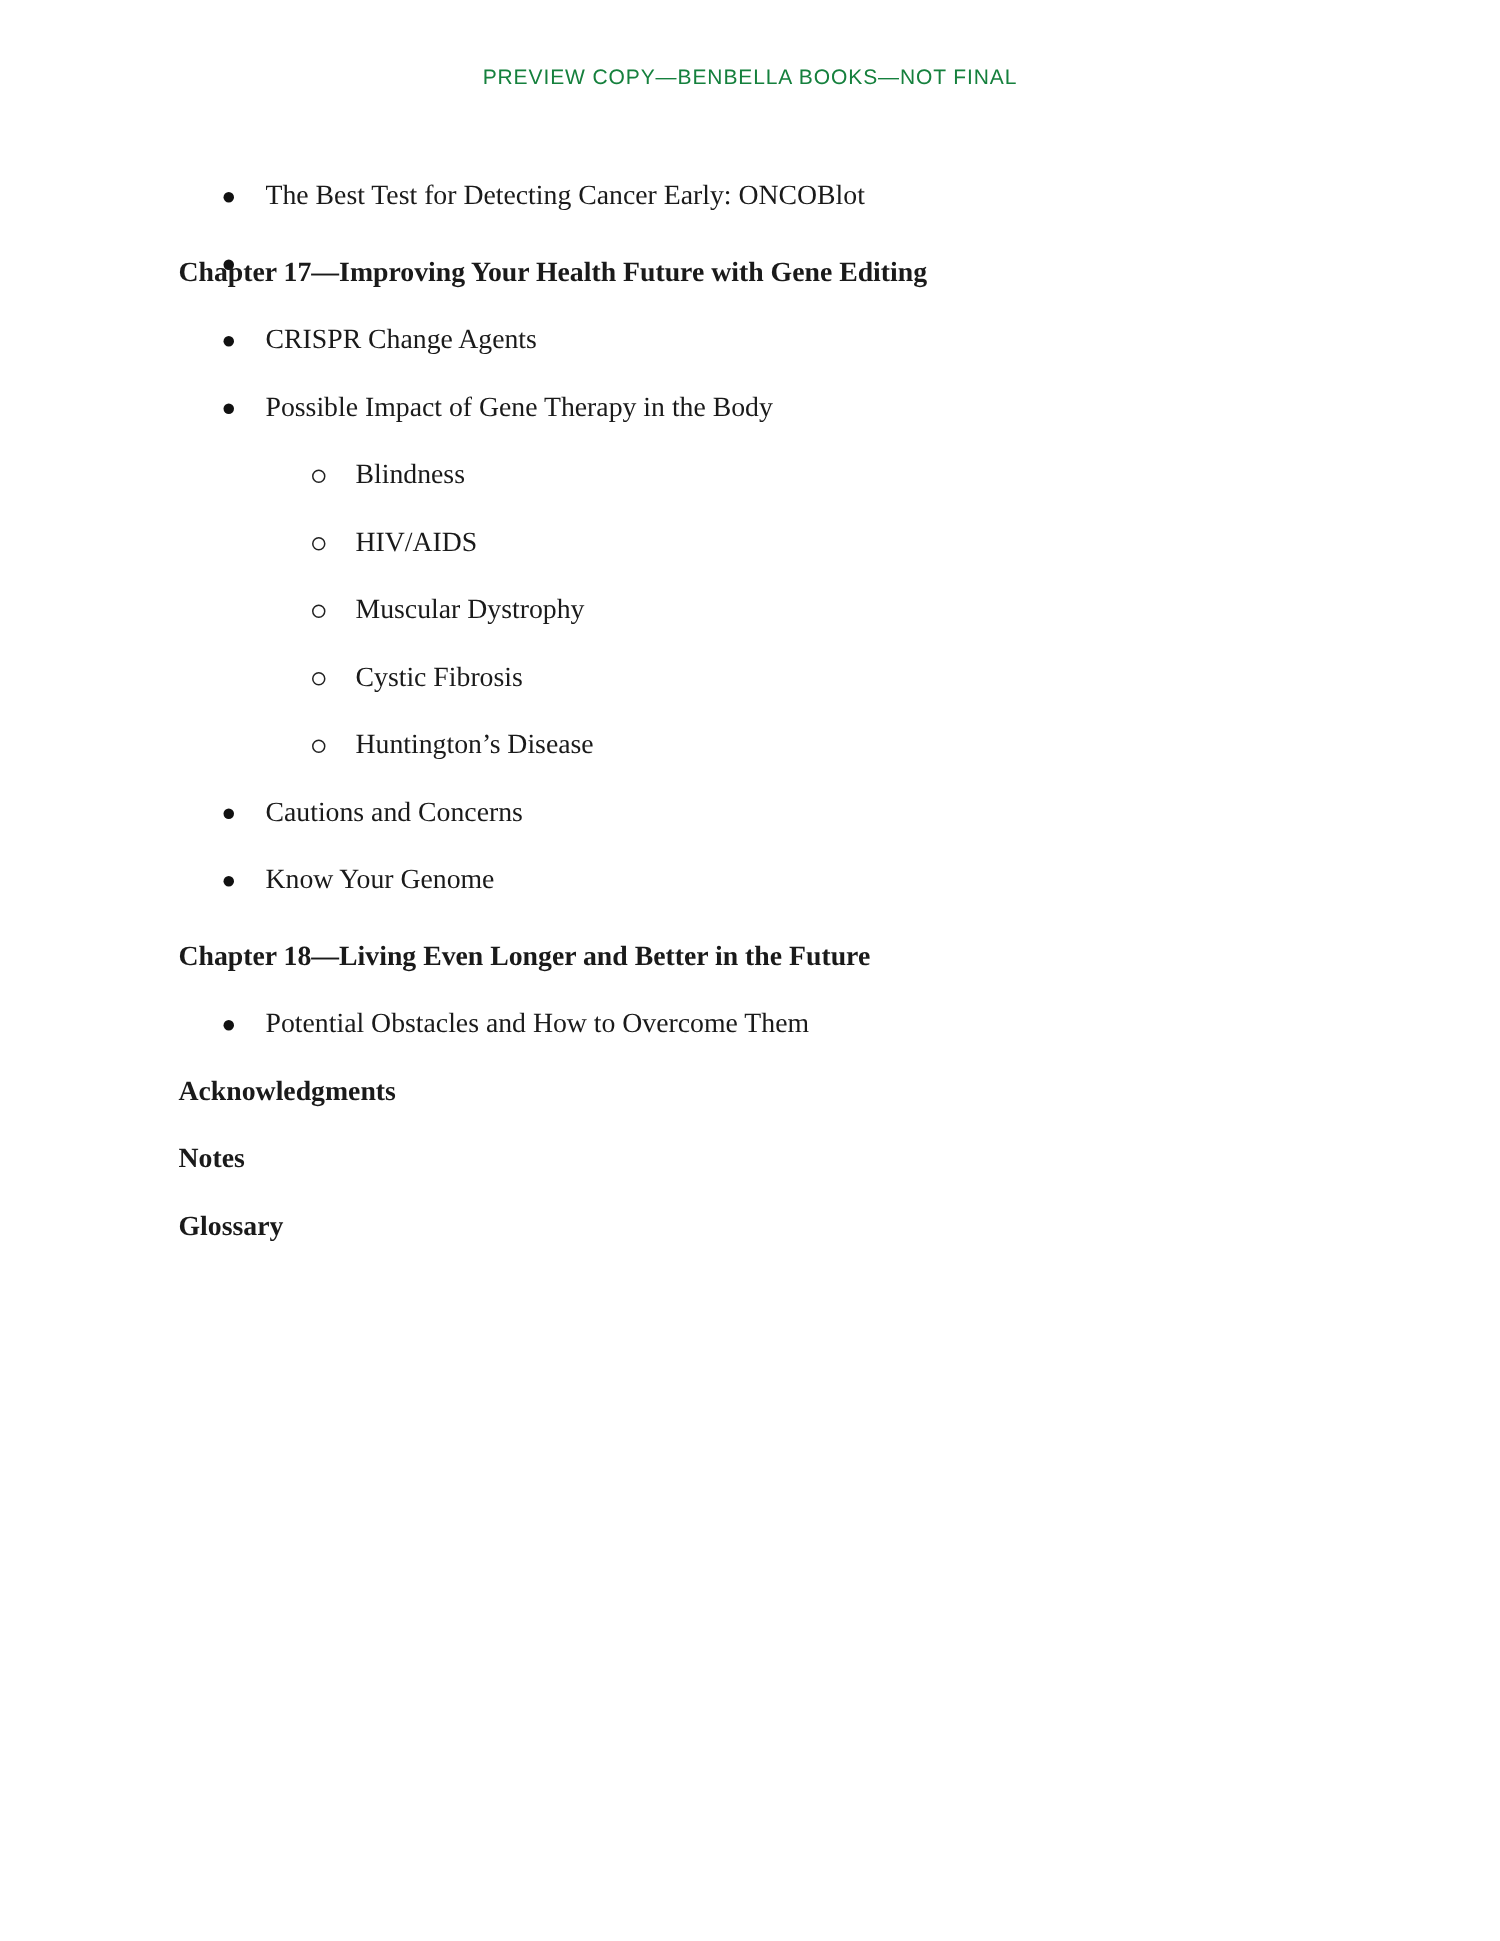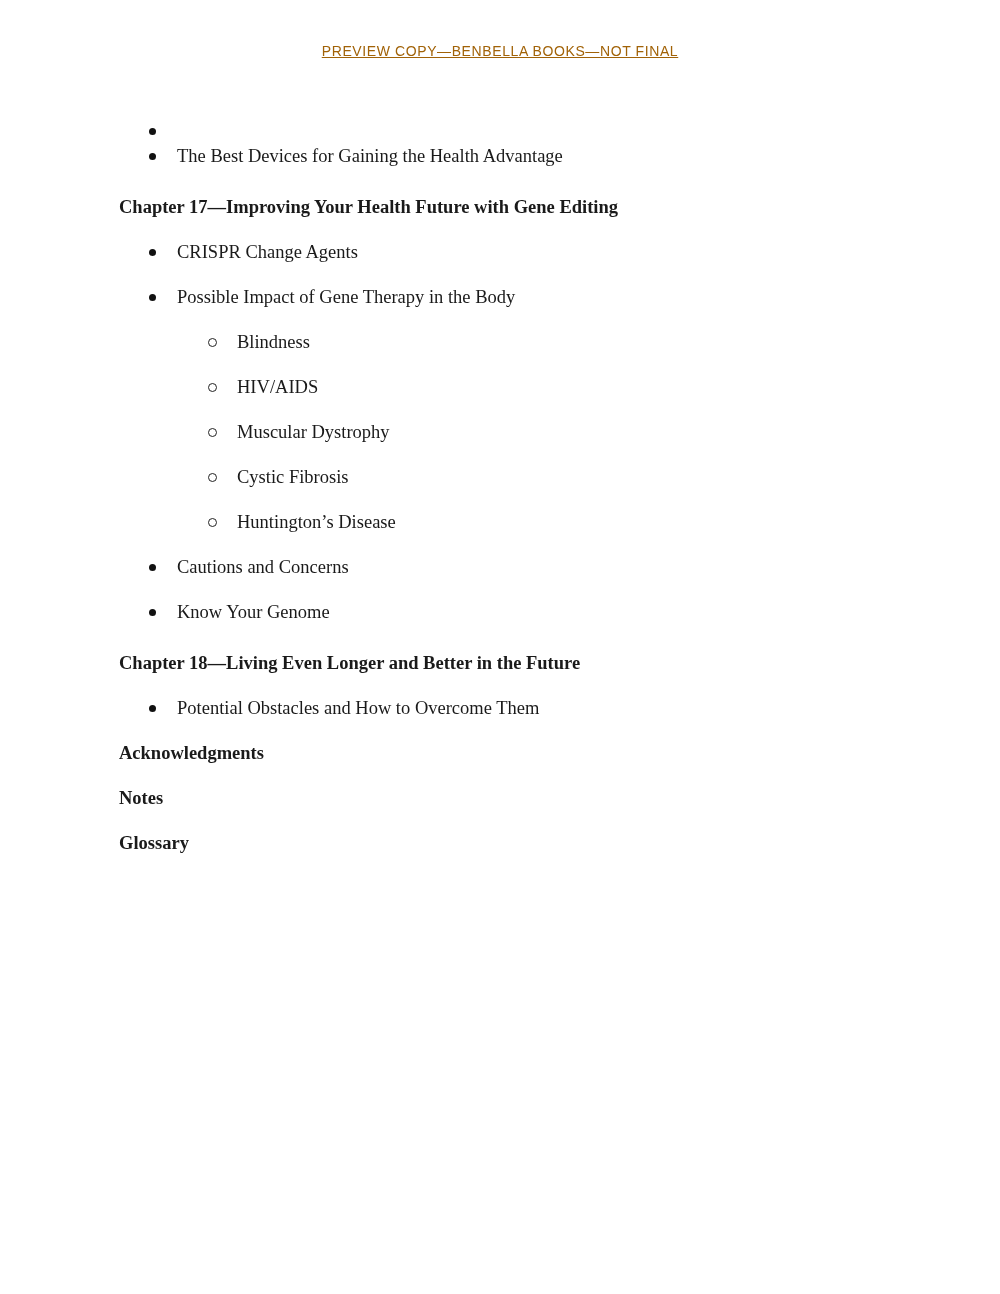--- a/index.html
+++ b/index.html
@@ -18,22 +18,21 @@
   }
   .watermark {
     position: absolute;
     top: 43px;
     left: 0;
     width: 100%;
     text-align: center;
     font-family: "Liberation Sans", sans-serif;
     font-size: 14px;
     letter-spacing: 0.6px;
-    color: #a16207;
-    text-decoration: underline;
+    color: #15803d;
   }
   .content {
     position: absolute;
     top: 121px;
     left: 119px;
     right: 30px;
   }
   .row {
     position: relative;
     font-size: 18.5px;
@@ -74,24 +73,24 @@
 <body>
 
 <div class="page">
 
   <div class="watermark">PREVIEW COPY—BENBELLA BOOKS—NOT FINAL</div>
 
   <div class="content">
 
     <div class="row item1">
       <span class="bullet"></span>
+      <span>The Best Test for Detecting Cancer Early: ONCOBlot</span>
     </div>
     <div class="row item1">
       <span class="bullet"></span>
-      <span>The Best Devices for Gaining the Health Advantage</span>
     </div>
 
     <div class="row chapter-heading">Chapter 17—Improving Your Health Future with Gene Editing</div>
 
     <div class="row item1">
       <span class="bullet"></span>
       <span>CRISPR Change Agents</span>
     </div>
     <div class="row item1">
       <span class="bullet"></span>

